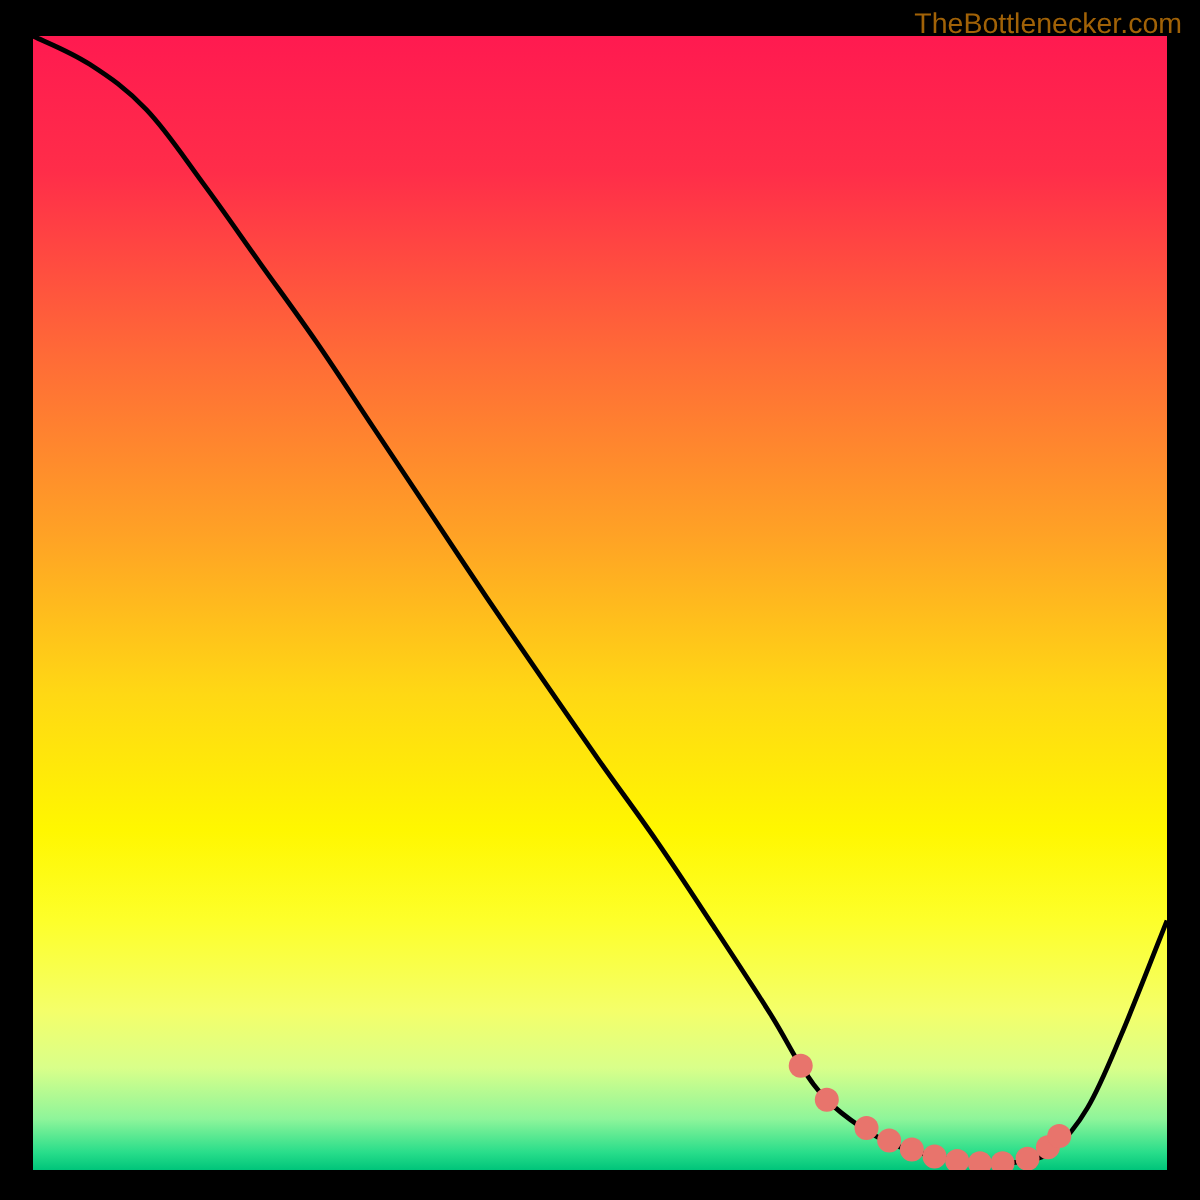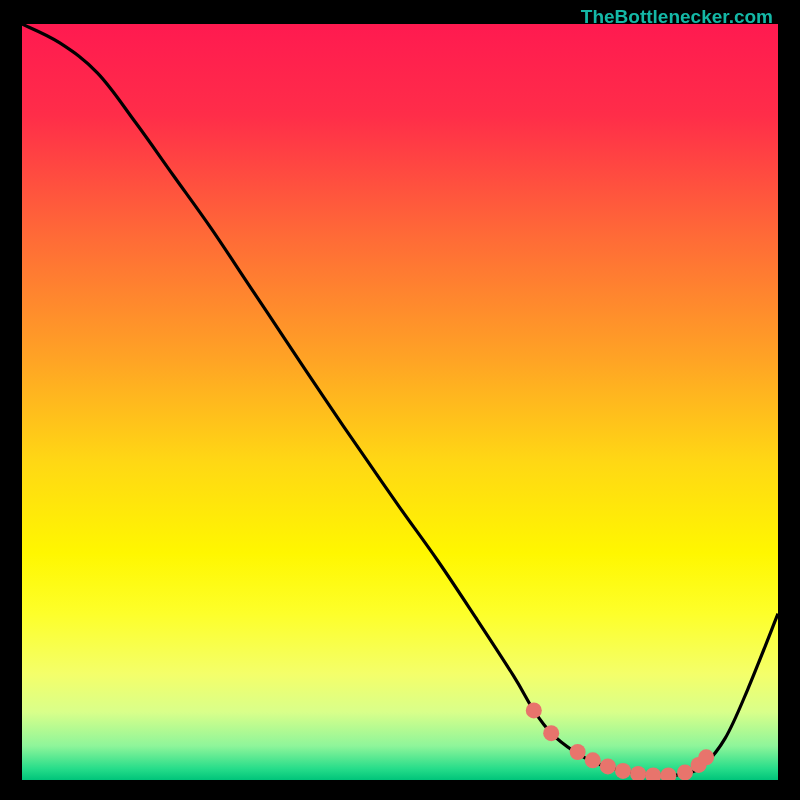--- a/index.html
+++ b/index.html
@@ -1,17 +1,17 @@
 <!DOCTYPE html>
 <html><head>
 <meta charset="utf-8">
 <style>
   * { margin: 0; padding: 0; box-sizing: border-box; }
   body { width: 800px; height: 800px; background: #000; position: relative; overflow: hidden; font-family: Arial, sans-serif; }
-  .watermark { position: absolute; top: 6px; right: 27px; color: #14b8a6; font-size: 19px; z-index: 10; font-weight: bold; }
+  .watermark { position: absolute; top: 6px; right: 12px; color: #a16207; font-size: 19px; z-index: 10; }
   .plot-area { position: absolute; left: 22px; top: 24px; width: 756px; height: 756px; }
   .gradient-bg { position: absolute; left: 0; top: 0; width: 100%; height: 100%; }
   svg.curve { position: absolute; left: 0; top: 0; width: 100%; height: 100%; }
   .dot { fill: #e8746c; }
 </style>
 </head>
 <body>
 
 <div class="watermark">TheBottlenecker.com</div>
 

